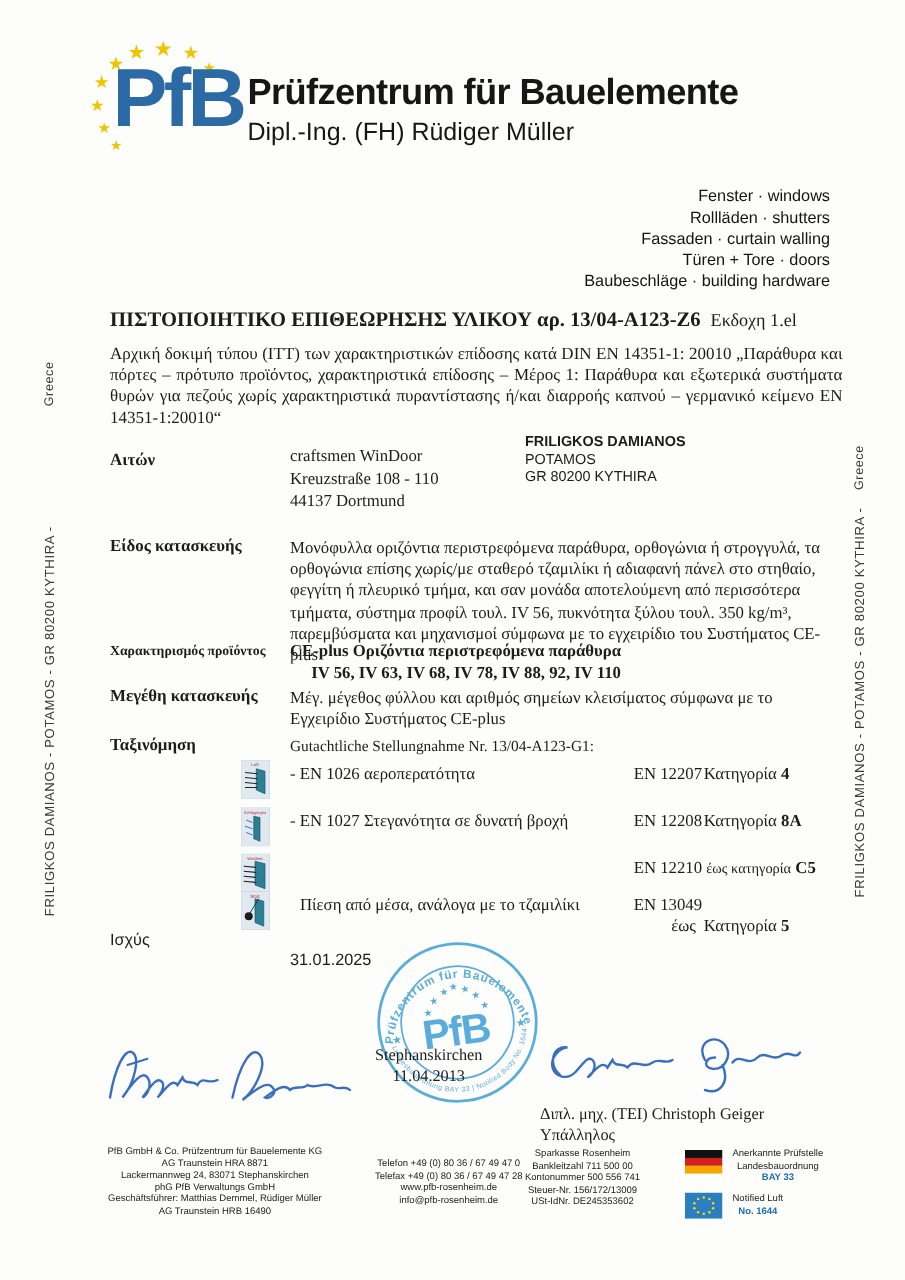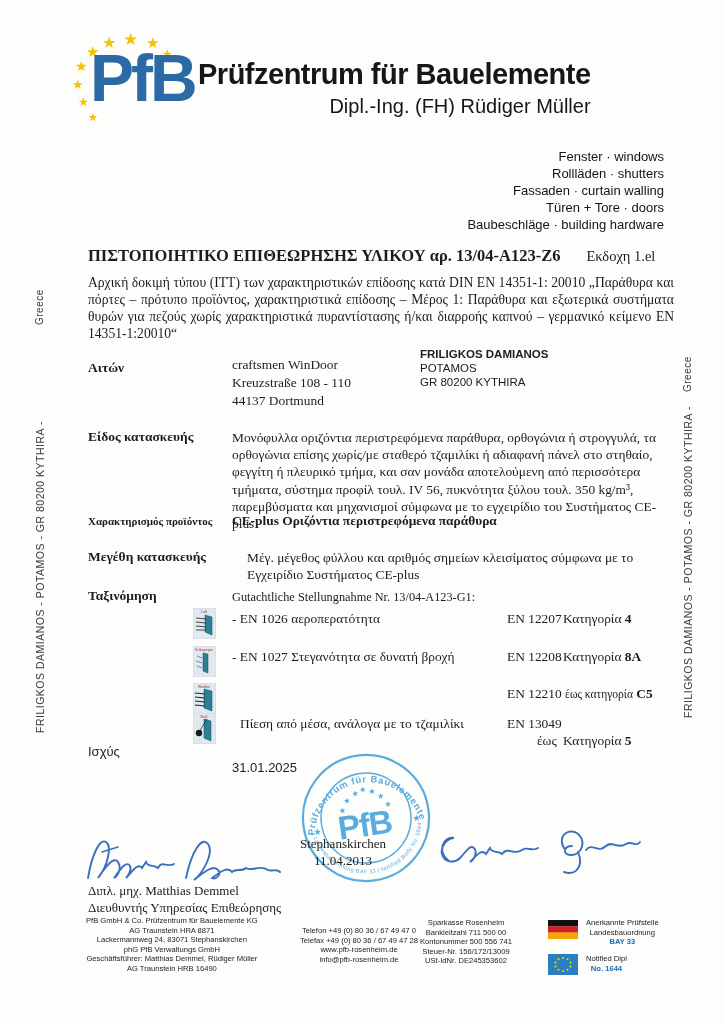--- a/index.html
+++ b/index.html
@@ -7,33 +7,33 @@
         font-family:"Liberation Serif", serif;color:#1c1c1c;overflow:hidden;}
   .abs{position:absolute;}
 
   
   .logo{left:62px;top:40px;width:150px;height:125px;}
   .logo-text{position:absolute;left:28px;top:0px;font-family:"Liberation Sans",sans-serif;
              font-weight:bold;font-size:66px;letter-spacing:-3px;color:#2b6aa4;}
   .star{position:absolute;color:#f2c300;line-height:1;}
   .org{left:198px;top:58px;font-family:"Liberation Sans",sans-serif;}
   .org-name{font-size:29px;font-weight:600;color:#161616;letter-spacing:-0.5px;}
-  .org-sub{font-size:20px;color:#161616;margin-top:4px;text-align:right;}
+  .org-sub{font-size:20px;color:#161616;margin-top:4px;}
   .services{right:60px;top:148px;text-align:right;font-family:"Liberation Sans",sans-serif;
             font-size:13px;line-height:17px;color:#141414;}
 
   
   .vtext{writing-mode:vertical-rl;transform:rotate(180deg);
          font-family:"Liberation Sans",sans-serif;font-size:10.5px;color:#3a3a3a;
          letter-spacing:0.5px;white-space:nowrap;}
 
   
   .doc-title{left:88px;top:246px;width:600px;}
   .doc-title b{font-size:16.5px;font-weight:bold;}
-  .doc-version{font-size:14.5px;margin-left:26px;}
+  .doc-version{font-size:14.5px;margin-left:8px;}
   .intro{left:88px;top:274px;width:586px;font-size:13.6px;line-height:17px;text-align:justify;}
 
   
   .lbl{font-weight:bold;font-size:13.5px;}
   .lbl-sm{font-weight:bold;font-size:11px;}
   .body-txt{font-size:13.4px;line-height:17.2px;}
   .sans{font-family:"Liberation Sans",sans-serif;}
 
   
   .cls-row{left:0;width:724px;height:40px;}
@@ -108,24 +108,25 @@
     <div>POTAMOS</div>
     <div>GR 80200 KYTHIRA</div>
   </div>
 
   <div class="abs lbl" style="left:88px;top:429px;">Είδος κατασκευής</div>
   <div class="abs body-txt" style="left:232px;top:429px;width:442px;">Μονόφυλλα οριζόντια περιστρεφόμενα παράθυρα, ορθογώνια ή στρογγυλά, τα ορθογώνια επίσης χωρίς/με σταθερό τζαμιλίκι ή αδιαφανή πάνελ στο στηθαίο, φεγγίτη ή πλευρικό τμήμα, και σαν μονάδα αποτελούμενη από περισσότερα τμήματα, σύστημα προφίλ τουλ. IV 56, πυκνότητα ξύλου τουλ. 350 kg/m³, παρεμβύσματα και μηχανισμοί σύμφωνα με το εγχειρίδιο του Συστήματος CE-plus</div>
 
   <div class="abs lbl-sm" style="left:88px;top:515px;">Χαρακτηρισμός προϊόντος</div>
   <div class="abs body-txt" style="left:232px;top:512px;font-weight:bold;text-align:right;">
     <div>CE-plus Οριζόντια περιστρεφόμενα παράθυρα</div>
+    <div>IV 56, IV 63, IV 68, IV 78, IV 88, 92, IV 110</div>
   </div>
 
   <div class="abs lbl" style="left:88px;top:549px;">Μεγέθη κατασκευής</div>
-  <div class="abs body-txt" style="left:232px;top:549px;width:430px;margin-left:15px;">Μέγ. μέγεθος φύλλου και αριθμός σημείων κλεισίματος σύμφωνα με το Εγχειρίδιο Συστήματος CE-plus</div>
+  <div class="abs body-txt" style="left:232px;top:549px;width:430px;">Μέγ. μέγεθος φύλλου και αριθμός σημείων κλεισίματος σύμφωνα με το Εγχειρίδιο Συστήματος CE-plus</div>
 
   <div class="abs lbl" style="left:88px;top:588px;">Ταξινόμηση</div>
   <div class="abs" style="left:232px;top:590px;font-size:12.3px;">Gutachtliche Stellungnahme Nr. 13/04-A123-G1:</div>
 
   <div class="abs cls-row" style="top:611px;">
     <svg class="cls-icon" viewBox="0 0 23 31">
       <rect x="0" y="0" width="23" height="31" fill="#dfe9ef" stroke="#b8c9d4" stroke-width="0.5"></rect>
       <text x="11" y="5" font-size="3.6" fill="#b03030" text-anchor="middle" font-family="Liberation Sans, sans-serif">Luft</text>
       <polygon points="12,7 19,9 19,27 12,24" fill="#2d7f96" stroke="#11505f" stroke-width="0.5"></polygon>
       <g stroke="#222" stroke-width="0.8">
@@ -228,27 +229,27 @@
     <path class="sig" stroke-width="1.9" d="M6,50 C10,26 18,10 24,14 C30,18 26,38 16,50 C24,38 32,28 36,34 C40,40 36,48 32,50 C38,42 44,32 48,38 C50,42 46,48 44,50 C50,44 56,34 60,40 L64,34 C66,40 72,36 76,40 C80,32 84,40 92,36"></path>
     <path class="sig" stroke-width="1.9" d="M104,50 C110,22 120,8 126,16 C132,24 122,44 112,52 C122,44 132,36 136,42 C140,46 134,52 130,50 C138,44 146,38 150,44 C154,40 160,44 164,40 C170,44 178,36 186,42 C190,44 194,40 198,44"></path>
     <path class="sig" stroke-width="1.6" d="M20,24 L36,19"></path>
   </svg>
 
   <svg class="abs" style="left:428px;top:822px;" width="215" height="58" viewBox="0 0 215 58">
     <path class="sig" stroke-width="1.9" d="M20,38 C10,30 14,14 26,16 C20,16 12,24 14,32 C16,40 26,42 32,36 C38,30 42,22 46,26 C50,30 46,38 42,40 C48,34 54,26 58,32 L62,26 C64,32 70,28 74,32 C80,24 86,34 94,28 C100,24 104,30 110,26"></path>
     <path class="sig" stroke-width="1.9" d="M136,26 C128,12 144,4 152,14 C158,22 152,34 142,33 C134,32 136,24 144,24 M150,30 C156,44 148,54 136,50 M158,28 C164,20 170,32 178,24 C184,18 190,28 198,22 C204,18 208,26 212,20"></path>
   </svg>
 
-  <div class="abs cap" style="left:88px;top:882px;">
-    <div>Διπλ. μηχ. Matthias Demmel</div>
-    <div>Διευθυντής Υπηρεσίας Επιθεώρησης</div>
-  </div>
   <div class="abs cap" style="left:300px;top:835px;text-align:center;">
     <div>Stephanskirchen</div>
     <div>11.04.2013</div>
+  </div>
+  <div class="abs cap" style="left:432px;top:882px;">
+    <div>Διπλ. μηχ. (TEI) Christoph Geiger</div>
+    <div>Υπάλληλος</div>
   </div>
 
   <div class="abs ft" style="left:86px;top:916px;">
     <div>PfB GmbH &amp; Co. Prüfzentrum für Bauelemente KG</div>
     <div>AG Traunstein HRA 8871</div>
     <div>Lackermannweg 24, 83071 Stephanskirchen</div>
     <div>phG PfB Verwaltungs GmbH</div>
     <div>Geschäftsführer: Matthias Demmel, Rüdiger Müller</div>
     <div>AG Traunstein HRB 16490</div>
   </div>
@@ -293,19 +294,19 @@
           <circle cx="22.5" cy="12.5" r="1"></circle>
             <circle cx="19.5" cy="15.8" r="1"></circle>
             <circle cx="15" cy="17" r="1"></circle>
           <circle cx="10.5" cy="15.8" r="1"></circle>
             <circle cx="7.5" cy="12.5" r="1"></circle>
             <circle cx="7.5" cy="8.5" r="1"></circle>
           <circle cx="10.5" cy="5.2" r="1"></circle>
         </g>
       </svg>
       <div class="ft" style="position:absolute;left:38px;top:2px;">
-        <div>Notified Dipl</div>
+        <div>Notified Luft</div>
         <div class="blue">No. 1644</div>
       </div>
     </div>
   </div>
 
 </div>
 
 </body></html>

